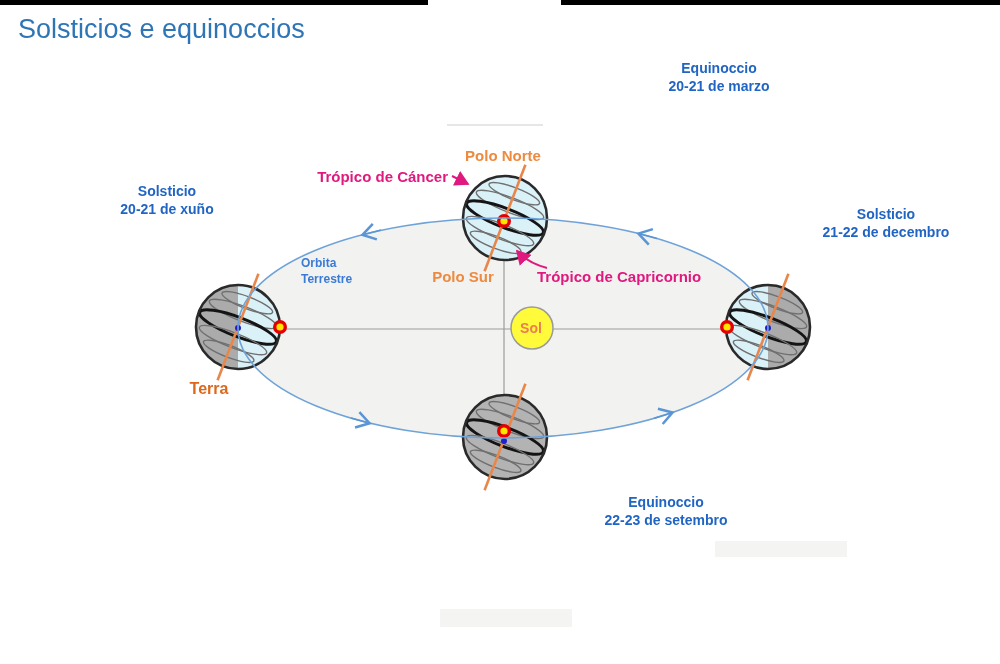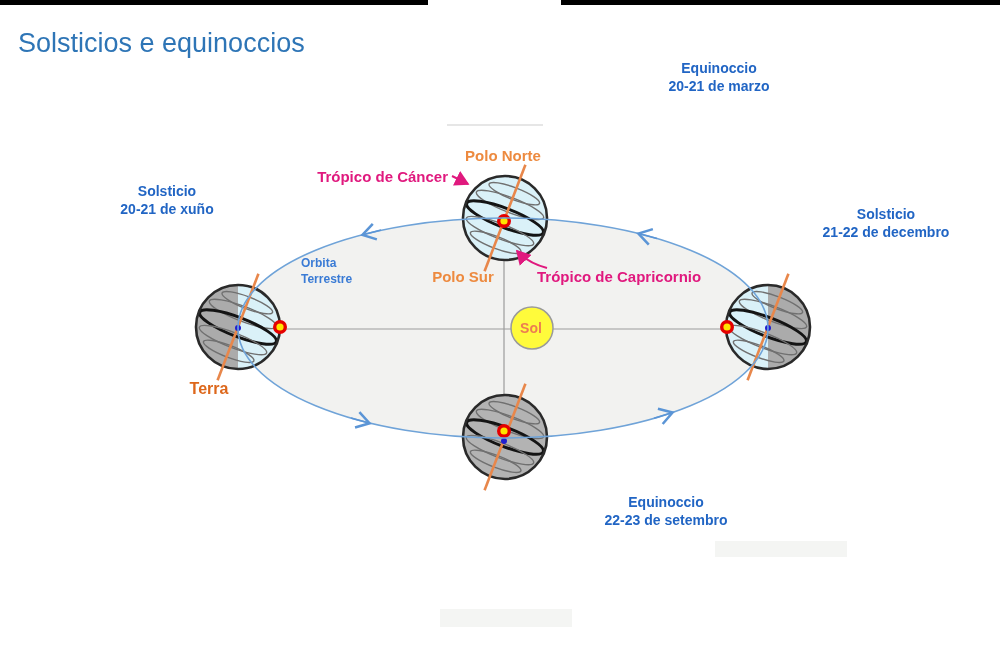--- a/index.html
+++ b/index.html
@@ -1,21 +1,21 @@
 <!DOCTYPE html>
 <html><head>
 <meta charset="utf-8">
 <style>
   html,body{margin:0;padding:0;background:#fff;}
   body{width:1000px;height:664px;position:relative;overflow:hidden;
        font-family:"Liberation Sans",sans-serif;}
   .topbar{position:absolute;top:0;height:5px;background:#000;}
   .topbar.left{left:0;width:428px;}
   .topbar.right{left:561px;width:439px;}
-  .slide-title{position:absolute;left:18px;top:28px;font-size:27px;
+  .slide-title{position:absolute;left:18px;top:14px;font-size:27px;
        color:#2E75B6;letter-spacing:0px;}
   svg{position:absolute;left:0;top:0;}
   text{font-family:"Liberation Sans",sans-serif;font-weight:bold;}
   .season{fill:#2165C4;font-size:14px;}
   .orange-lbl{fill:#ED8A3F;font-size:15px;}
   .pink-lbl{fill:#E0197E;font-size:15px;}
   .orbit-lbl{fill:#3A7BD5;font-size:12px;}
   .terra-lbl{fill:#DD671B;font-size:16px;}
   .sol-lbl{fill:#EC7C52;font-size:14px;}
 </style>

